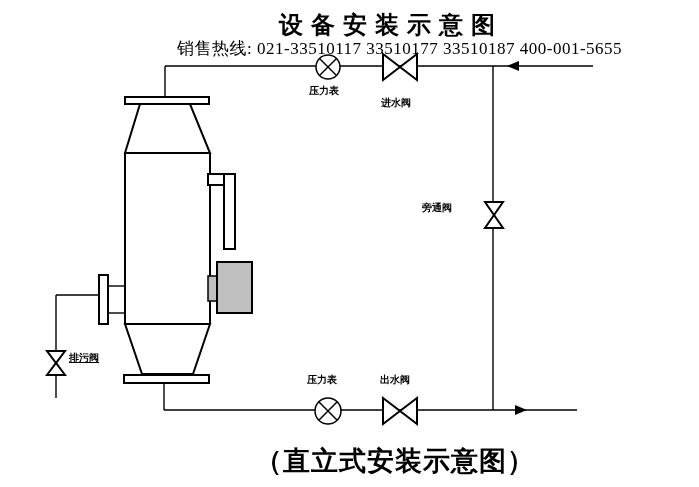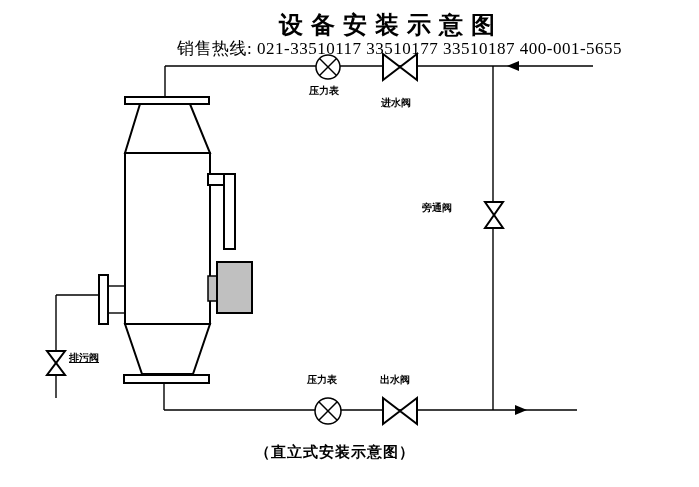--- a/index.html
+++ b/index.html
@@ -25,21 +25,21 @@
     font-size:10px;font-weight:bold;letter-spacing:0px;
   }
   .lbl-gauge-top{left:309px;top:84px;}
   .lbl-inlet{left:381px;top:84px;margin-top:12px;}
   .lbl-bypass{left:422px;top:201px;}
   .lbl-drain{left:69px;top:351px;text-decoration:underline;}
   .lbl-gauge-bottom{left:307px;top:373px;}
   .lbl-outlet{left:380px;top:373px;}
   .caption{
     left:255px;top:443px;
-    font-size:15px;font-weight:bold;letter-spacing:1px;
+    font-size:27px;font-weight:bold;letter-spacing:1px;
   }
 </style>
 </head>
 <body>
 
 <div class="canvas">
 
   <svg width="699" height="487" viewBox="0 0 699 487">
 
     <g stroke="#000" stroke-width="1.4" fill="none">

